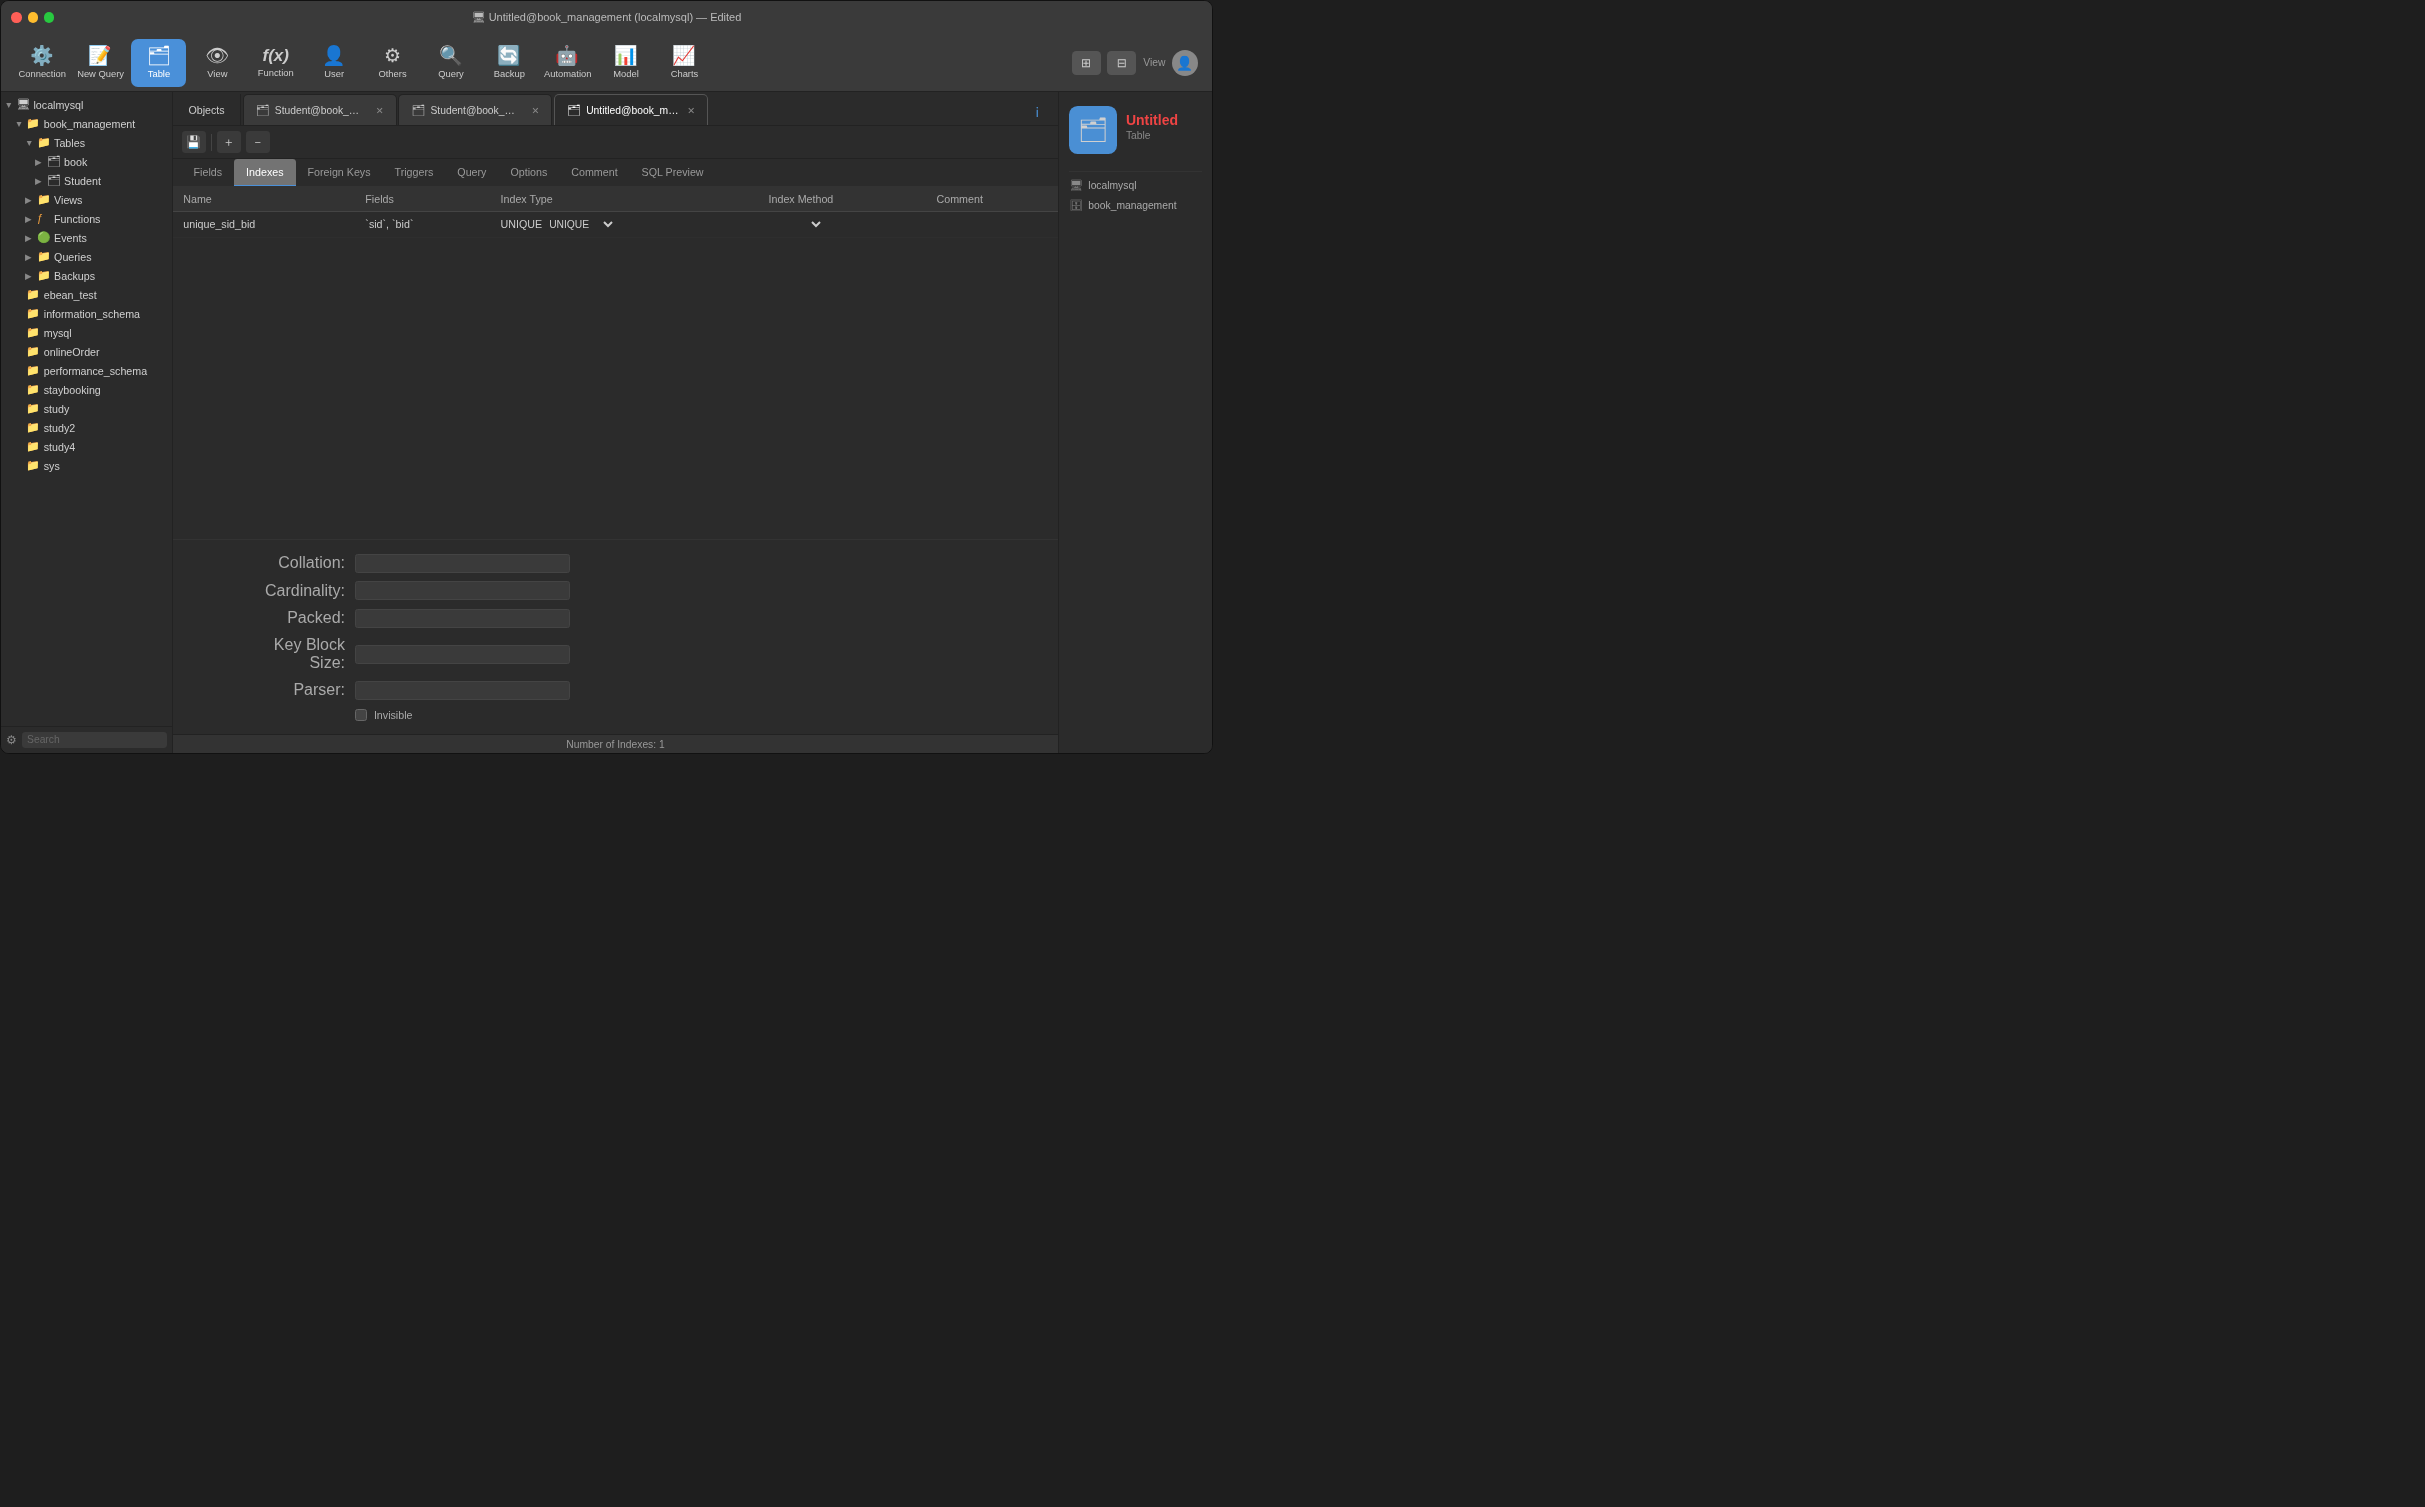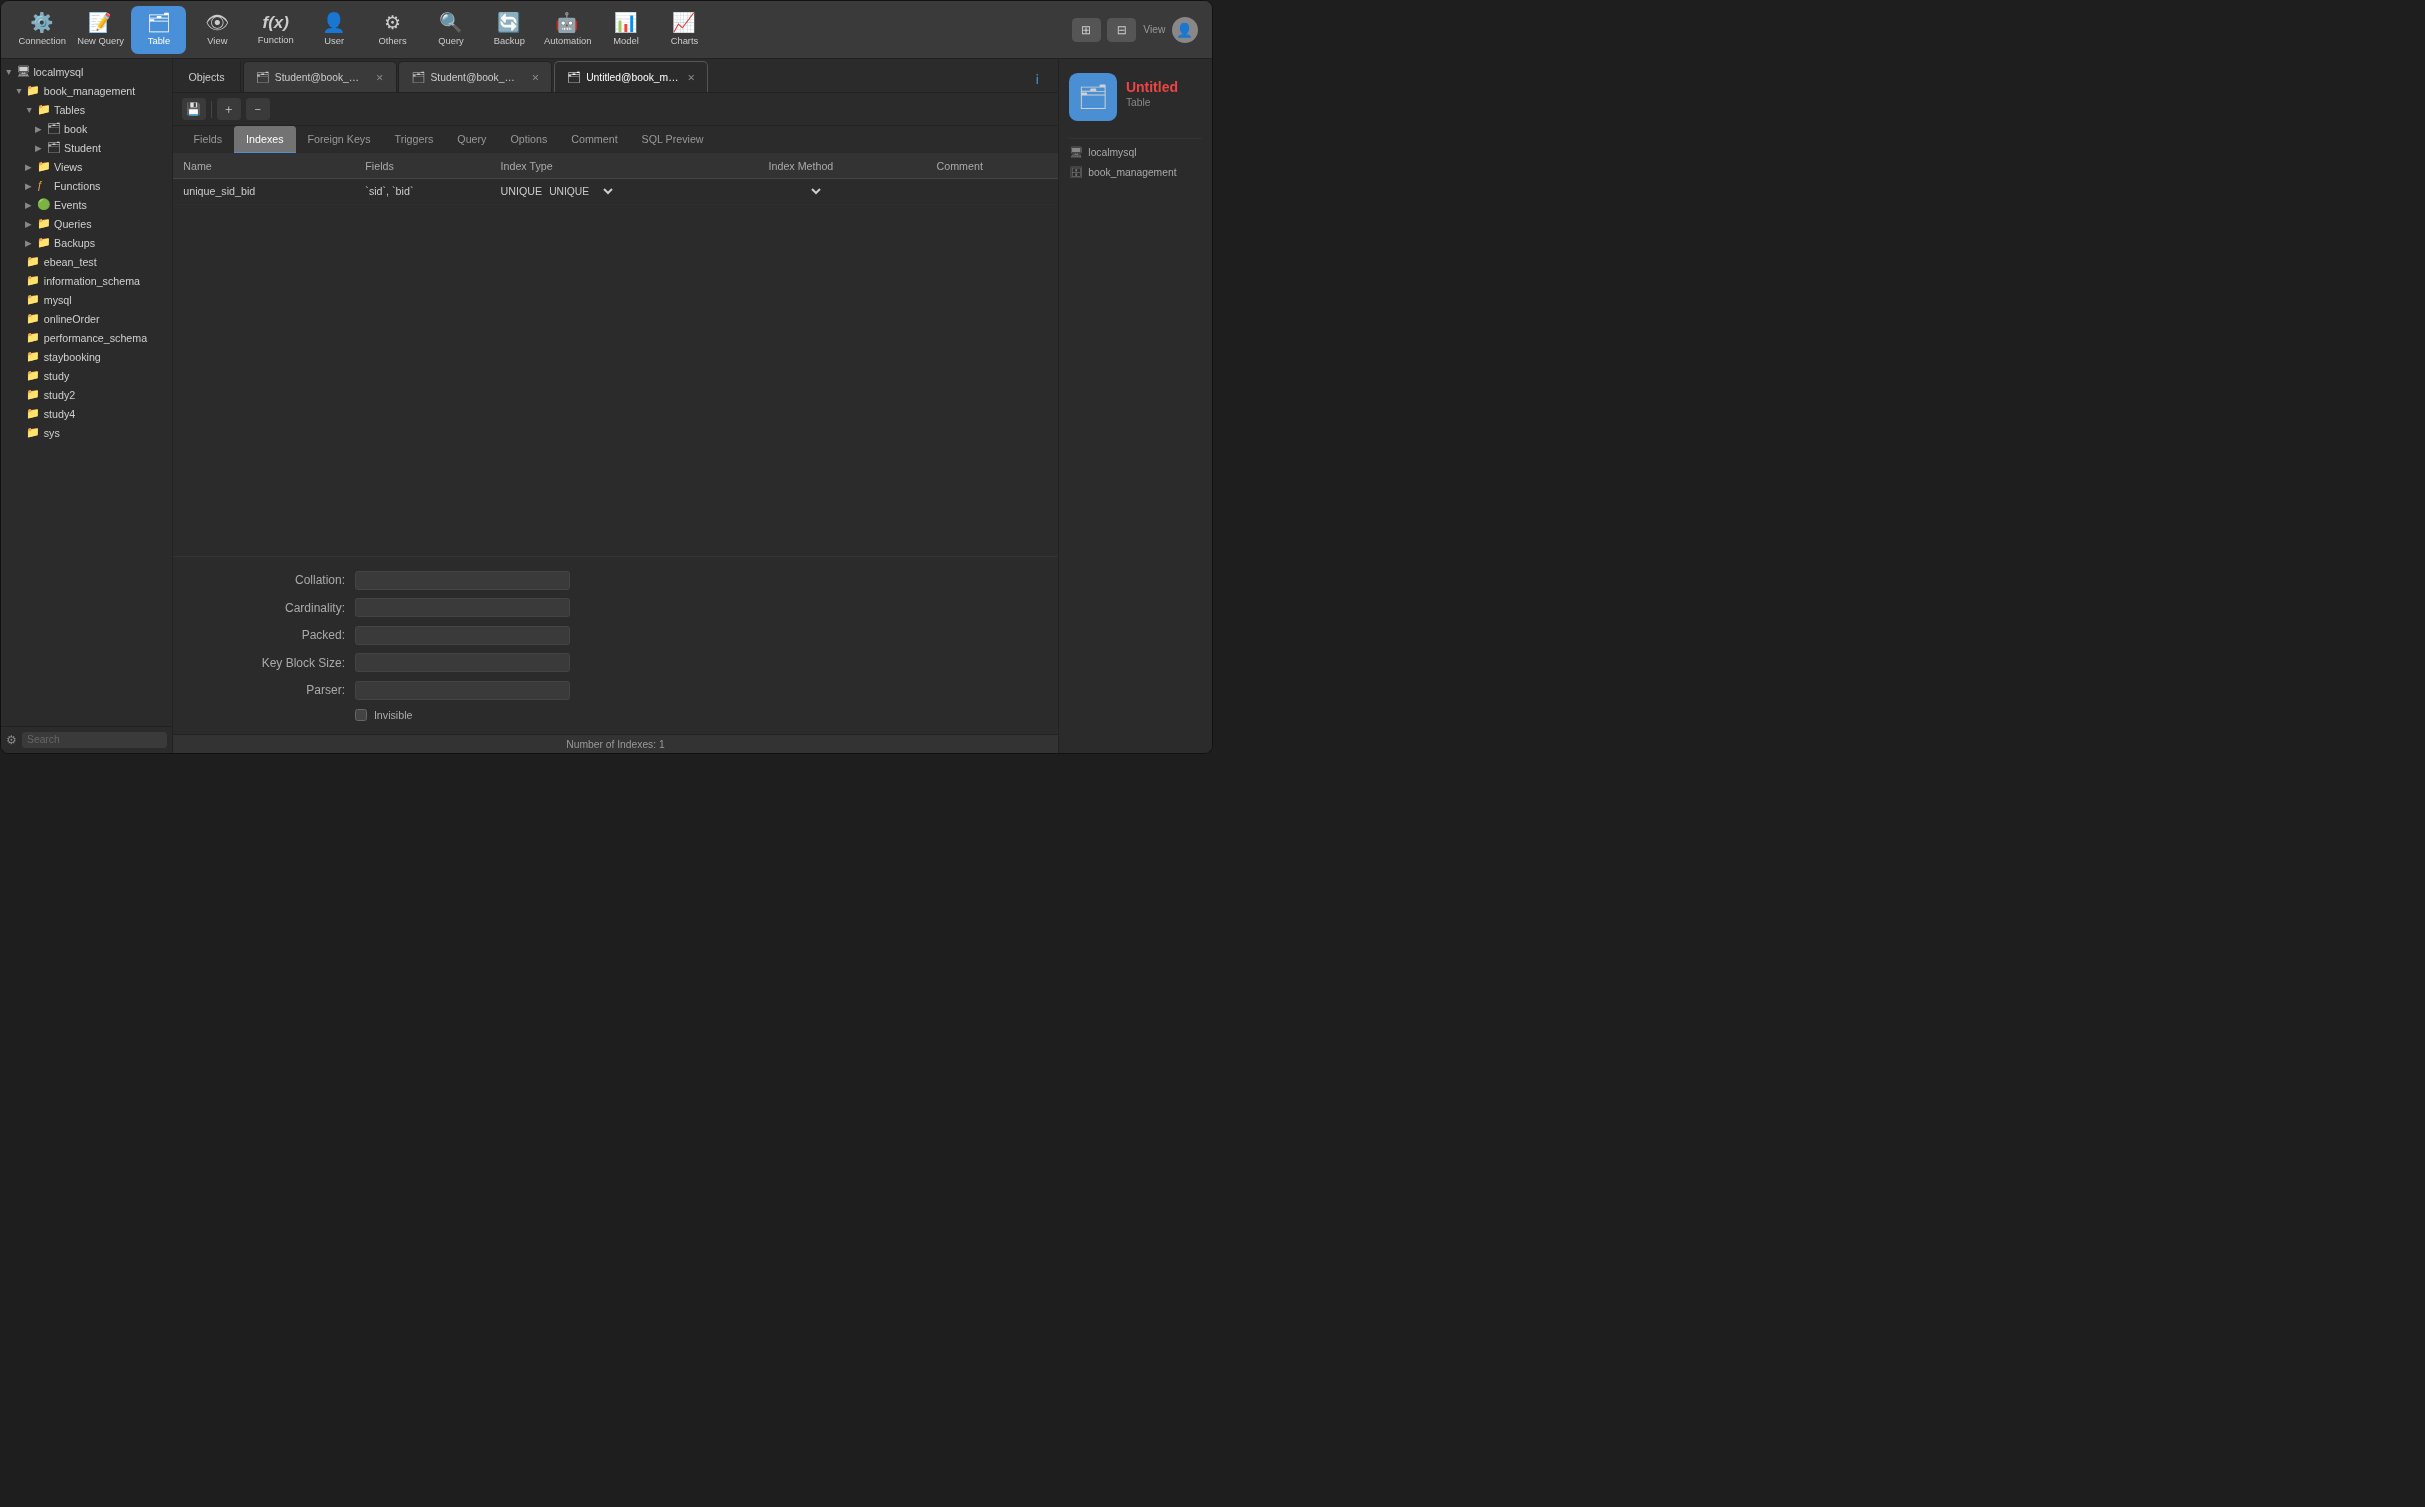--- a/index.html
+++ b/index.html
@@ -360,21 +360,21 @@
       background: #2b2b2b;
       padding: 13.7px 69px;
       flex-shrink: 0;
     }
     .prop-row {
       display: flex;
       align-items: center;
       margin-bottom: 8.6px;
     }
     .prop-label {
-      font-size: 12px;
+      font-size: 16px;
       color: #aaa;
       text-align: right;
       width: 103px;
       margin-right: 10.3px;
       flex-shrink: 0;
     }
     .prop-input {
       flex: 1;
       max-width: 215px;
       background: #3a3a3a;
@@ -456,20 +456,28 @@
       height: 0.9px;
       background: #333;
       margin: 6.9px 0;
     }
   </style>
 </head>
 <body>
 
 <div class="window">
 
+  <div class="titlebar">
+    <div class="traffic-lights">
+      <div class="traffic-light tl-close"></div>
+      <div class="traffic-light tl-min"></div>
+      <div class="traffic-light tl-max"></div>
+    </div>
+    <div class="titlebar-title">🖥 Untitled@book_management (localmysql) — Edited</div>
+  </div>
 
   <div class="toolbar">
     <div class="toolbar-item">
       <span class="toolbar-icon">⚙️</span>
       <span>Connection</span>
     </div>
     <div class="toolbar-item">
       <span class="toolbar-icon">📝</span>
       <span>New Query</span>
     </div>

